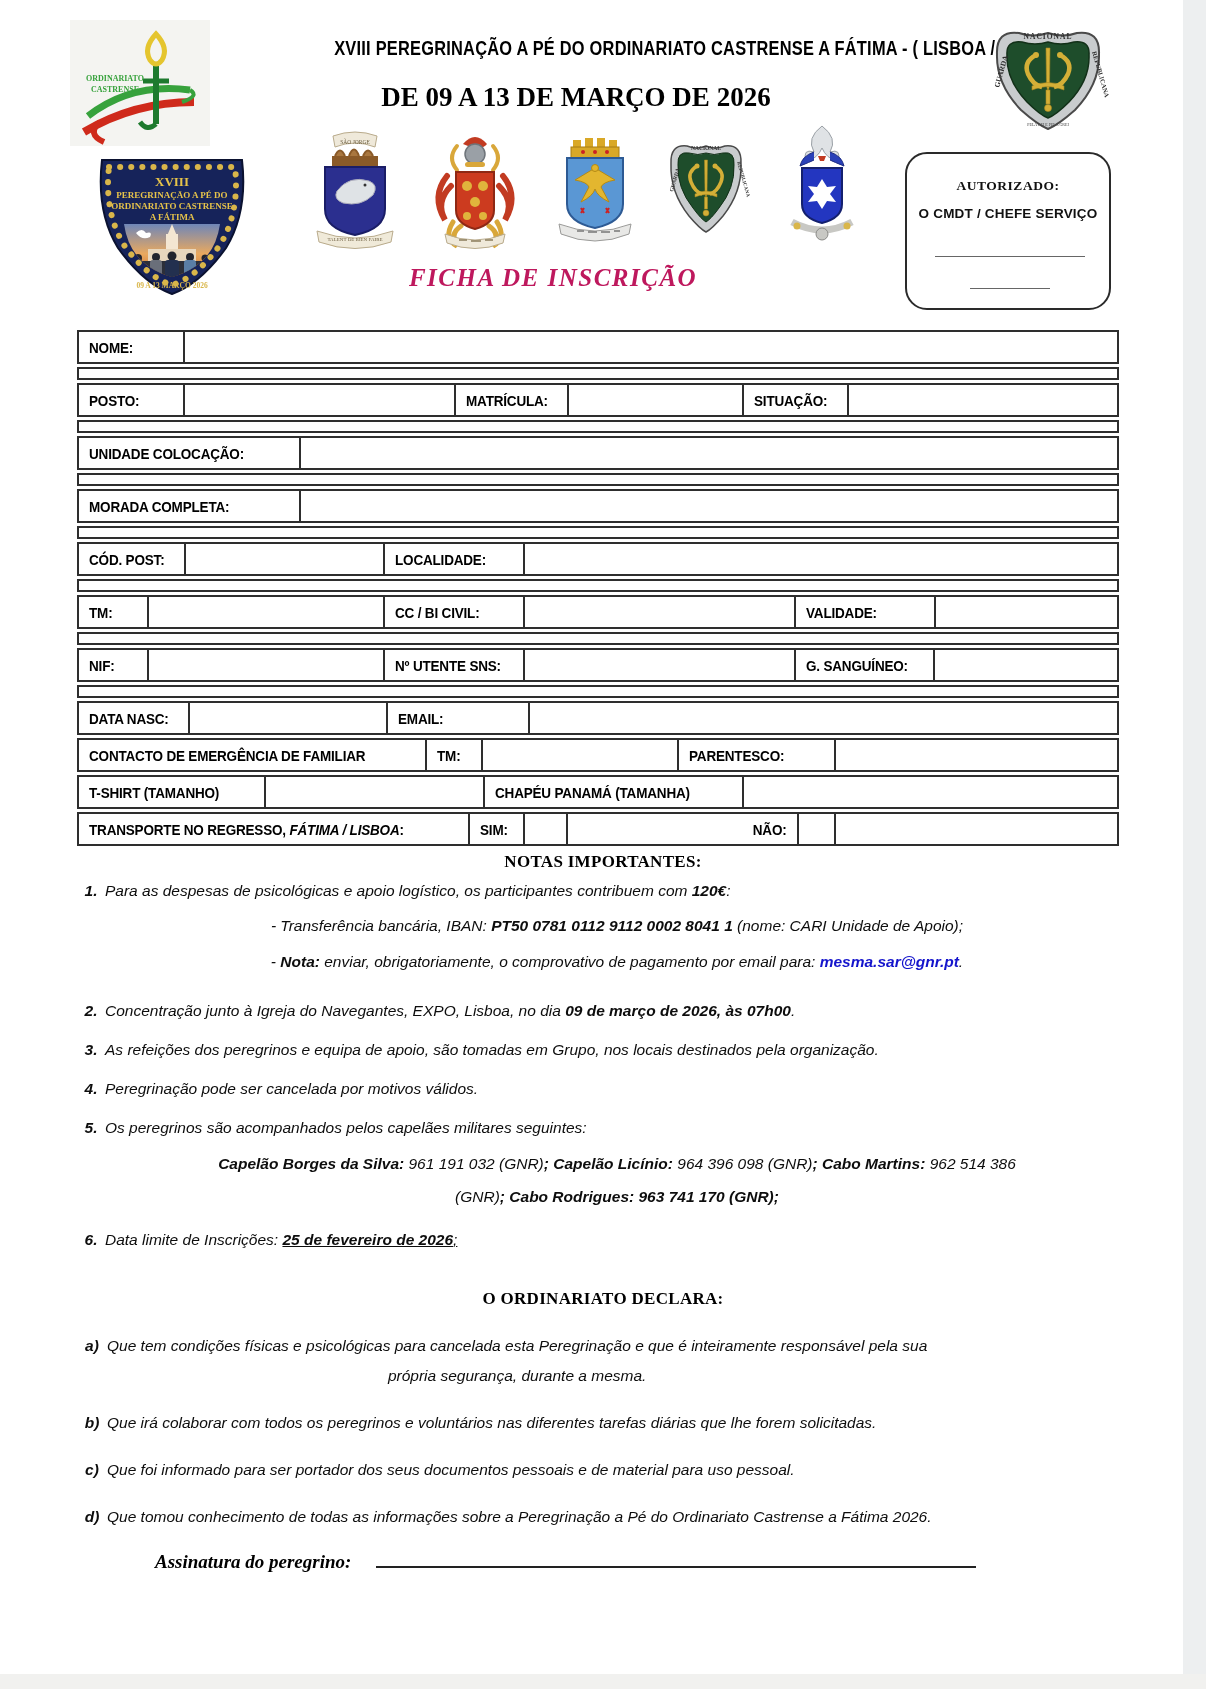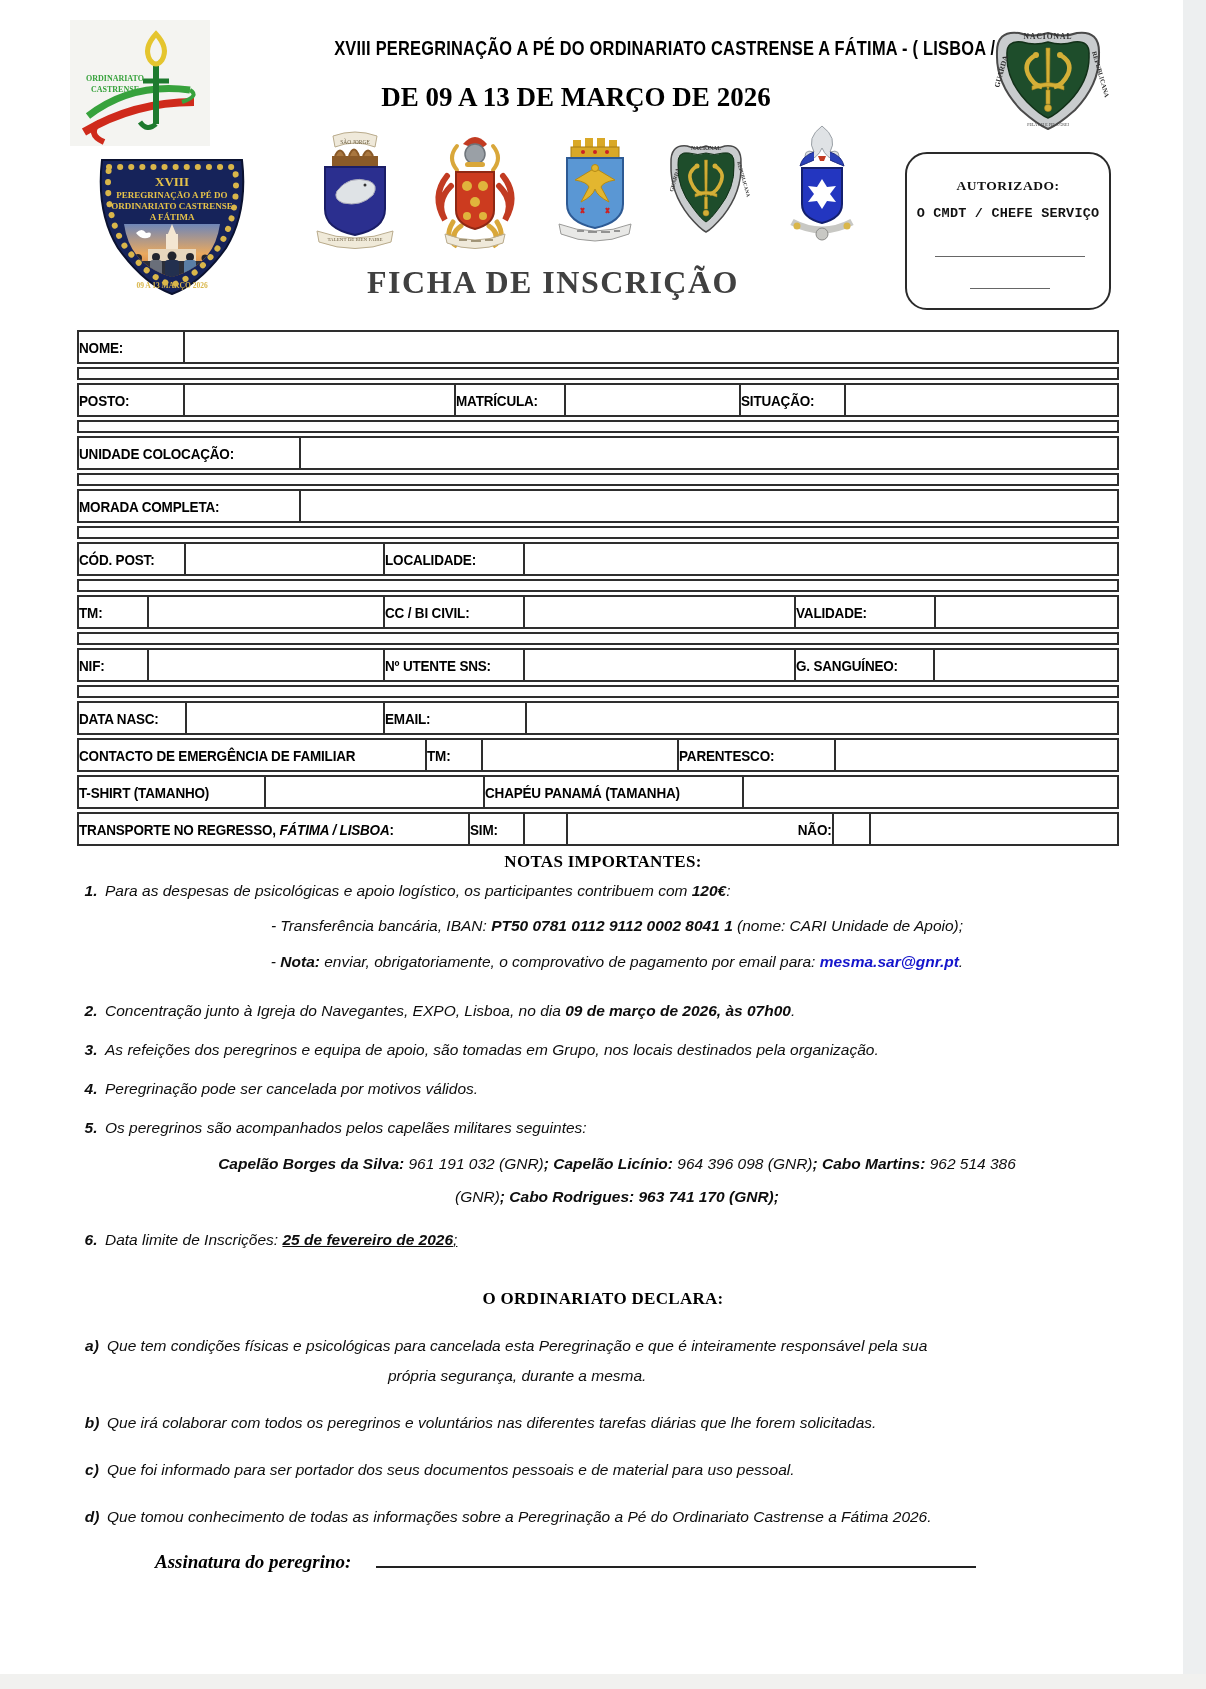--- a/index.html
+++ b/index.html
@@ -7,41 +7,41 @@
   #page { position:relative; width:1206px; height:1689px; background:#ffffff; overflow:hidden; color:#111; }
   .abs { position:absolute; }
 
   
   .main-title { left:230px; top:36px; width:730px; text-align:center; }
   .main-title span { display:inline-block; white-space:nowrap; transform:scaleX(.78); transform-origin:center;
       font-family:"Liberation Sans",sans-serif; font-weight:800; font-size:21px; letter-spacing:.3px; color:#000; }
   .date-title { left:276px; top:82px; width:600px; text-align:center;
       font-family:"Liberation Serif",serif; font-weight:700; font-size:27px; color:#000; }
   .ficha-title { left:253px; top:264px; width:600px; text-align:center;
-      font-family:"Liberation Serif",serif; font-weight:700; font-size:32px; letter-spacing:1.5px; color:#404040; }
+      font-family:"Liberation Serif",serif; font-weight:700; font-size:25px; letter-spacing:1.5px; color:#be185d;font-style:italic; }
 
   
   .auth-box { left:905px; top:152px; width:206px; height:158px; border:2px solid #2a2a2a; border-radius:22px; background:#fff; }
   .auth-box .l1 { position:absolute; top:24px; width:100%; text-align:center;
       font-family:"Liberation Serif",serif; font-weight:700; font-size:13.5px; letter-spacing:.5px; }
   .auth-box .l2 { position:absolute; top:52px; width:100%; text-align:center;
-      font-family:Liberation Mono, monospace; font-weight:700; font-size:13.5px; letter-spacing:.2px; }
+      font-family:Liberation Sans, sans-serif; font-weight:700; font-size:13.5px; letter-spacing:.2px; }
   .auth-box .sig1 { position:absolute; top:102px; left:28px; width:150px; border-bottom:1.5px solid #666; height:1px; }
   .auth-box .sig2 { position:absolute; top:134px; left:63px; width:80px; border-bottom:1.5px solid #666; height:1px; }
 
   
   .form-table { left:77px; top:330px; width:1042px; }
   .frow { display:flex; height:34px; border:2px solid #2e2e2e; background:#fff; }
-  .fcell { border-right:2px solid #2e2e2e; display:flex; align-items:center; padding:0 0; height:100%; }
+  .fcell { border-right:2px solid #2e2e2e; display:flex; align-items:center; padding:0 10px; height:100%; }
   .fcell:last-child { border-right:none; }
   .grow { flex:1 1 auto; }
   .cond { display:inline-block; white-space:nowrap; transform:scaleX(.9); transform-origin:0 50%;
       font-weight:700; font-size:15px; letter-spacing:-.2px; color:#000; }
   .cond i { font-style:italic; }
-  .right { justify-content:flex-end;margin-left:35px; }
+  .right { justify-content:flex-end; }
   .right .cond { transform-origin:100% 50%; }
   .thin { height:13px; border:2px solid #2e2e2e; margin:3px 0; background:#fff; }
   .mt3 { margin-top:3px; }
 
   
   .notes { left:77px; top:852px; width:1052px; font-family:"Liberation Sans",sans-serif;
       font-style:italic; font-size:15.5px; color:#0d0d0d;text-align:center; }
   .sec-head { font-style:normal; font-family:"Liberation Serif",serif; font-weight:700; font-size:17px; letter-spacing:.3px; color:#000; }
   .nitem { display:flex; line-height:22px; }
   .nnum { flex:0 0 28px; font-weight:700; }

